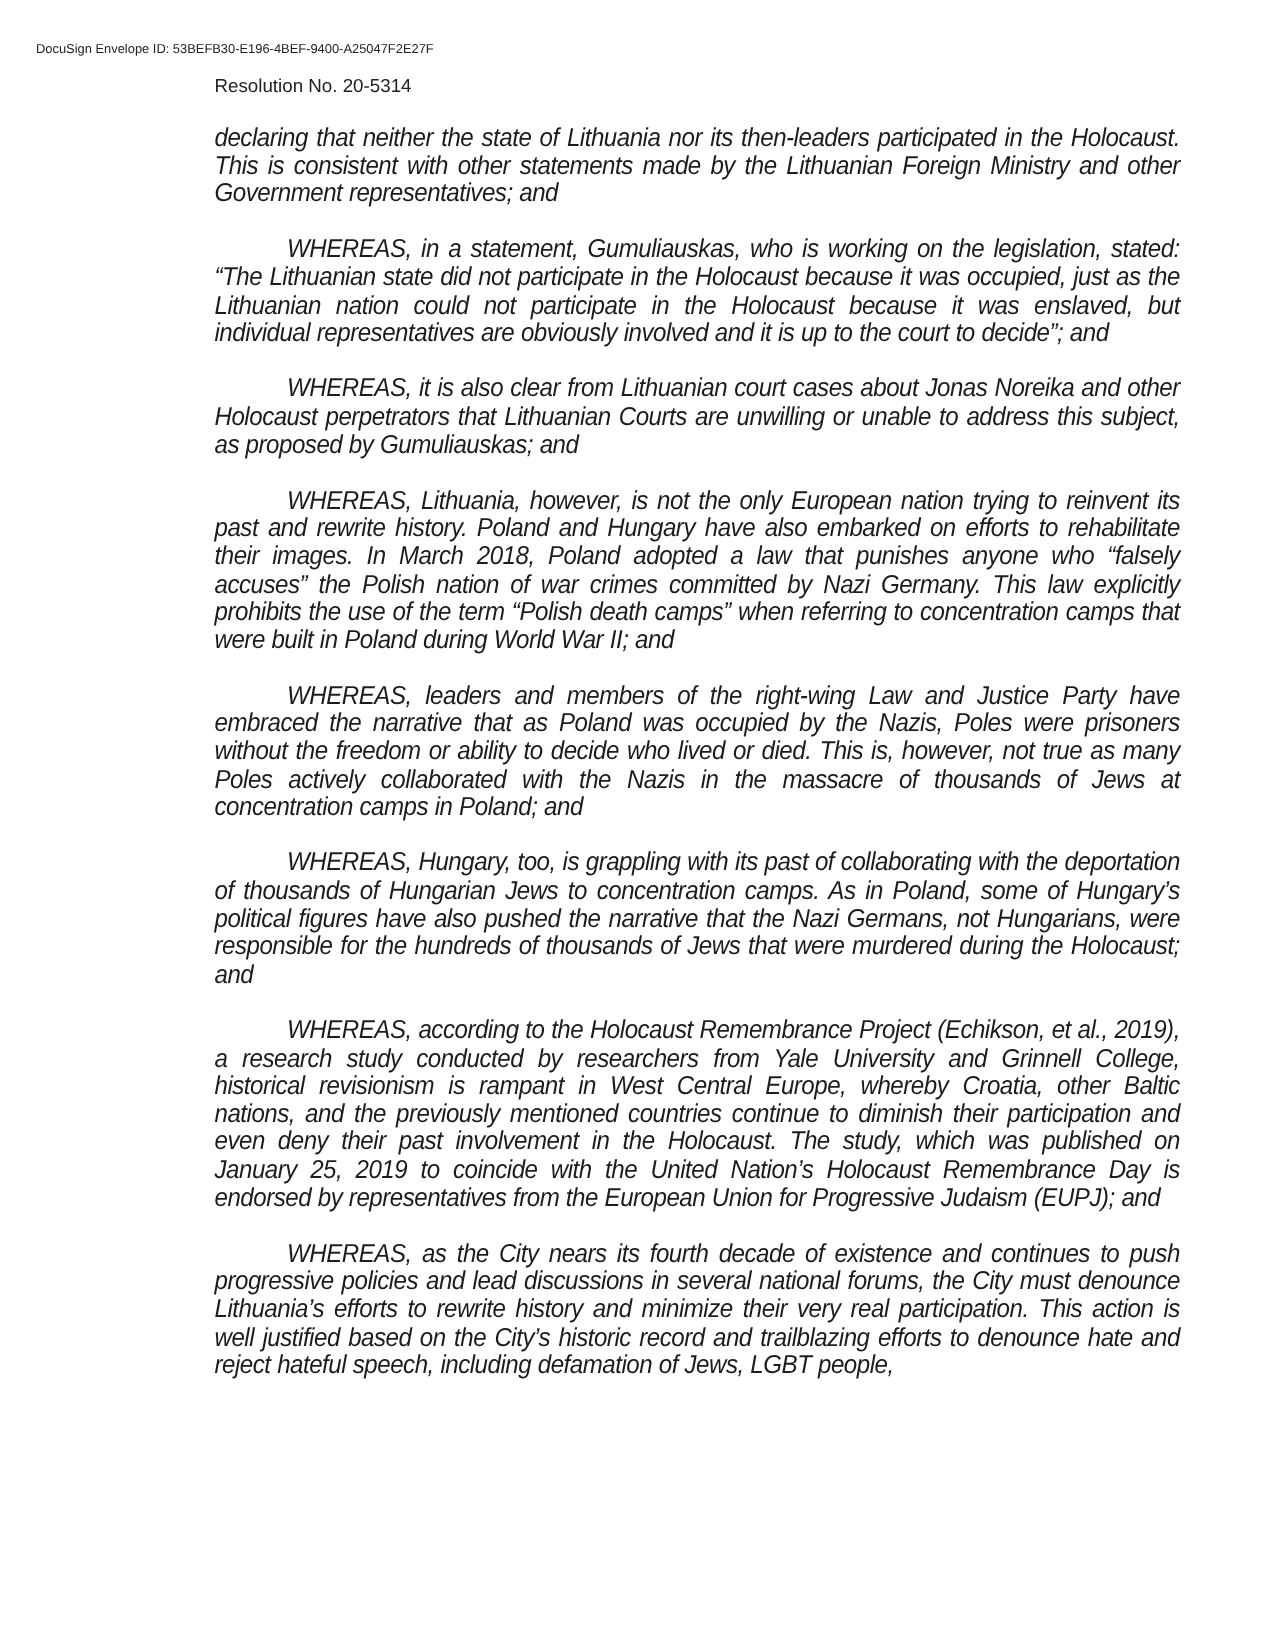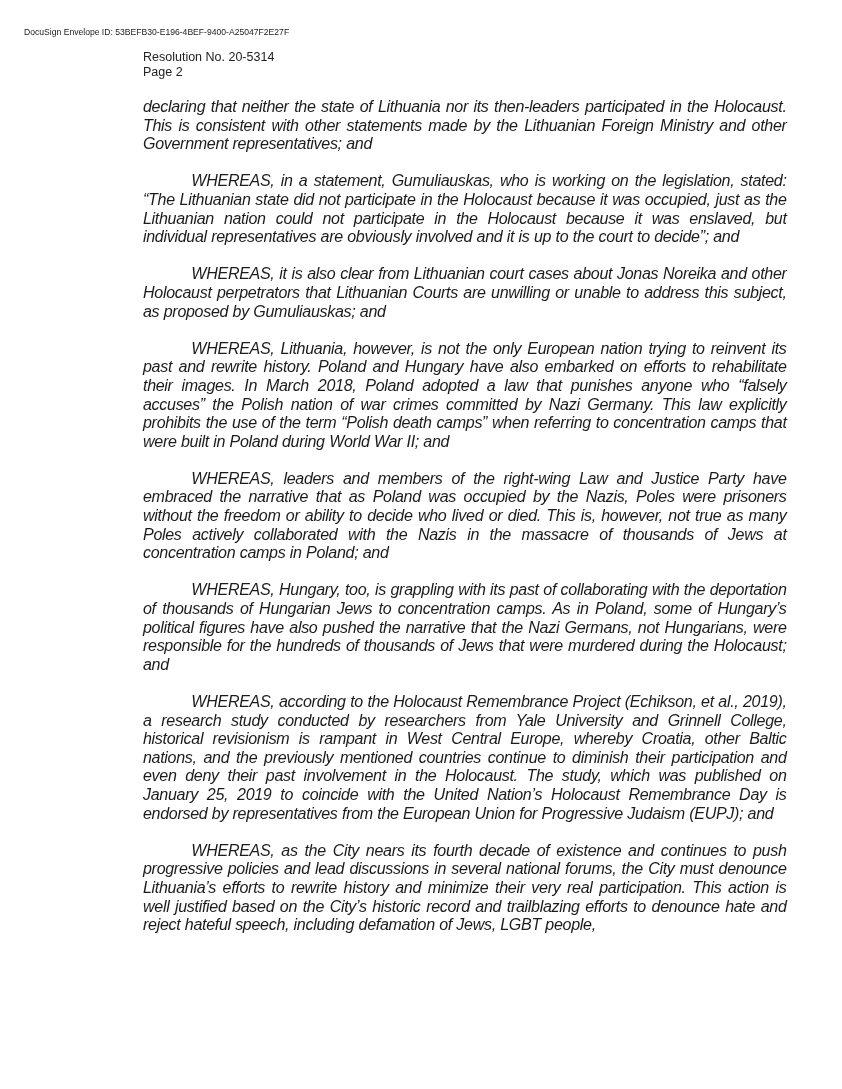--- a/index.html
+++ b/index.html
@@ -25,21 +25,20 @@
   }
   .para.indent { text-indent: 52px; }
 </style>
 </head>
 <body>
 
 <div class="envelope">DocuSign Envelope ID: 53BEFB30-E196-4BEF-9400-A25047F2E27F</div>
 
 <div class="page">
   <div class="header-line">Resolution No. 20-5314</div>
-  <div class="header-line">Page 2</div>
 
   <div class="body-text">
     <p class="para">declaring that neither the state of Lithuania nor its then-leaders participated in the Holocaust. This is consistent with other statements made by the Lithuanian Foreign Ministry and other Government representatives; and</p>
     <p class="para indent">WHEREAS, in a statement, Gumuliauskas, who is working on the legislation, stated: “The Lithuanian state did not participate in the Holocaust because it was occupied, just as the Lithuanian nation could not participate in the Holocaust because it was enslaved, but individual representatives are obviously involved and it is up to the court to decide”; and</p>
     <p class="para indent">WHEREAS, it is also clear from Lithuanian court cases about Jonas Noreika and other Holocaust perpetrators that Lithuanian Courts are unwilling or unable to address this subject, as proposed by Gumuliauskas; and</p>
     <p class="para indent">WHEREAS, Lithuania, however, is not the only European nation trying to reinvent its past and rewrite history. Poland and Hungary have also embarked on efforts to rehabilitate their images. In March 2018, Poland adopted a law that punishes anyone who “falsely accuses” the Polish nation of war crimes committed by Nazi Germany. This law explicitly prohibits the use of the term “Polish death camps” when referring to concentration camps that were built in Poland during World War II; and</p>
     <p class="para indent">WHEREAS, leaders and members of the right-wing Law and Justice Party have embraced the narrative that as Poland was occupied by the Nazis, Poles were prisoners without the freedom or ability to decide who lived or died. This is, however, not true as many Poles actively collaborated with the Nazis in the massacre of thousands of Jews at concentration camps in Poland; and</p>
     <p class="para indent">WHEREAS, Hungary, too, is grappling with its past of collaborating with the deportation of thousands of Hungarian Jews to concentration camps. As in Poland, some of Hungary’s political figures have also pushed the narrative that the Nazi Germans, not Hungarians, were responsible for the hundreds of thousands of Jews that were murdered during the Holocaust; and</p>
     <p class="para indent">WHEREAS, according to the Holocaust Remembrance Project (Echikson, et al., 2019), a research study conducted by researchers from Yale University and Grinnell College, historical revisionism is rampant in West Central Europe, whereby Croatia, other Baltic nations, and the previously mentioned countries continue to diminish their participation and even deny their past involvement in the Holocaust. The study, which was published on January 25, 2019 to coincide with the United Nation’s Holocaust Remembrance Day is endorsed by representatives from the European Union for Progressive Judaism (EUPJ); and</p>
     <p class="para indent">WHEREAS, as the City nears its fourth decade of existence and continues to push progressive policies and lead discussions in several national forums, the City must denounce Lithuania’s efforts to rewrite history and minimize their very real participation. This action is well justified based on the City’s historic record and trailblazing efforts to denounce hate and reject hateful speech, including defamation of Jews, LGBT people,</p>

